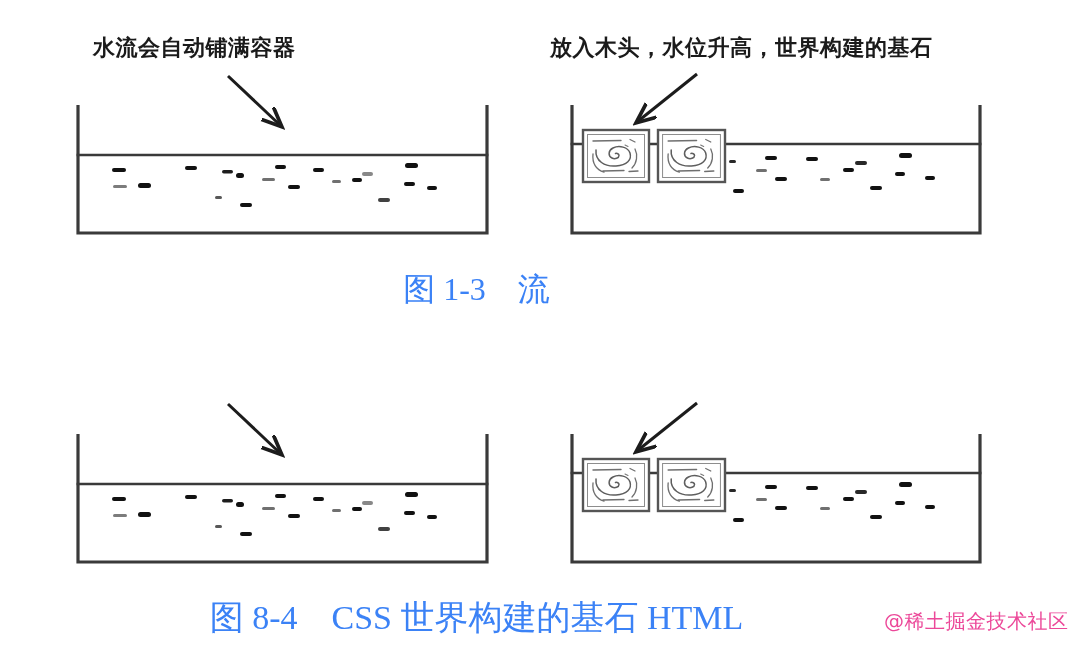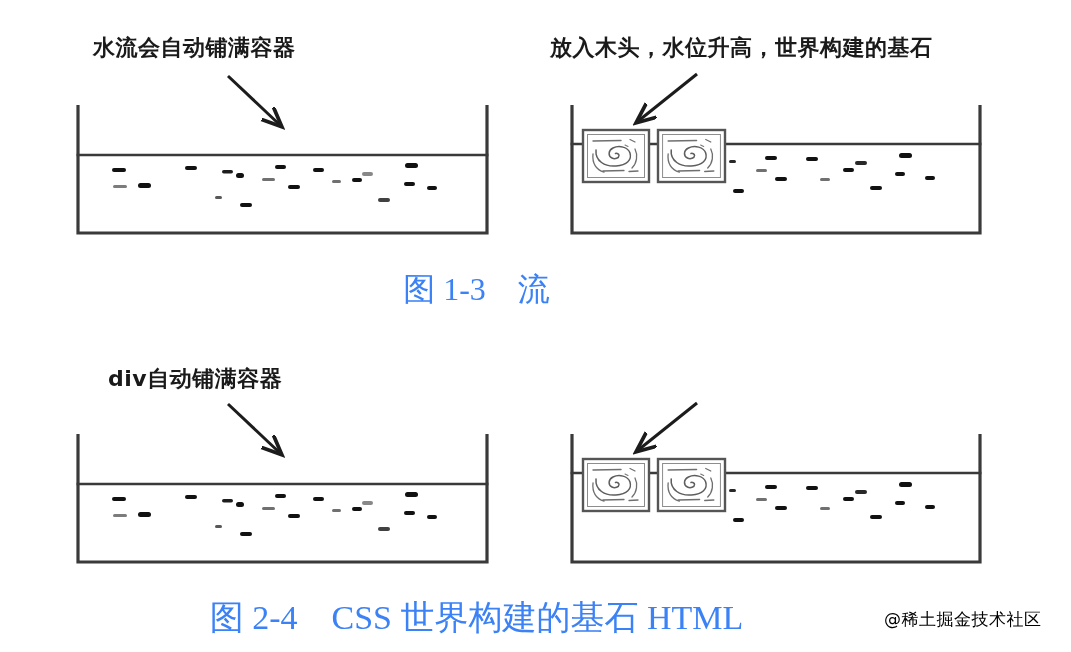--- a/index.html
+++ b/index.html
@@ -48,42 +48,41 @@
     left: 0;
     right: 0;
     text-align: center;
     top: 595px;
   }
   .watermark {
     position: absolute;
     left: 884px;
     top: 608px;
     font-family: "DejaVu Sans", "Liberation Sans", sans-serif;
-    font-size: 17px;
-    color: #000000;
+    font-size: 20px;
+    color: #ec4899;
     white-space: nowrap;
     letter-spacing: 0.5px;
   }
   svg.art {
     position: absolute;
     left: 0;
     top: 0;
     width: 1071px;
     height: 652px;
     pointer-events: none;
   }
 </style>
 </head>
 <body>
 
 <div class="stage">
 
   <div class="label" style="left:93px; top:33px;">水流会自动铺满容器</div>
   <div class="label" style="left:550px; top:33px;">放入木头，水位升高，世界构建的基石</div>
-  <div class="label" style="left:108px; top:364px;">div自动铺满容器</div>
 
   <svg class="art" viewBox="0 0 1071 652" xmlns="http://www.w3.org/2000/svg">
     <defs>
       <marker id="arrowhead" markerWidth="8" markerHeight="8" refX="6.2" refY="3" orient="auto" markerUnits="strokeWidth">
         <path d="M0.4,0.3 L6.6,3 L0.4,5.7" fill="none" stroke="#1c1c1c" stroke-width="1.25" stroke-linecap="square" stroke-linejoin="miter"></path>
       </marker>
 
       <g id="wood-grain">
         <rect x="4.5" y="4.5" width="57" height="43" fill="none" stroke="#8d8d8d" stroke-width="1"></rect>
         <path d="M10,11 L38,10.5" stroke="#6f6f6f" stroke-width="1.4" fill="none" stroke-linecap="round"></path>
@@ -197,17 +196,17 @@
           <g transform="translate(658,459)">
             <rect x="0" y="0" width="67" height="52" fill="#ffffff" stroke="#555555" stroke-width="2.4"></rect>
             <use href="#wood-grain" transform="scale(1.0151515151515151,1)"></use>
           </g>
           <line x1="697" y1="403" x2="637" y2="451" stroke="#1c1c1c" stroke-width="3" marker-end="url(#arrowhead)" stroke-linecap="butt"></line>
         </g>
       </g>
   </svg>
 
   <div class="caption" id="caption-1-3">图 1-3　流</div>
-  <div class="caption" id="caption-1-4">图 2-4　CSS 世界构建的基石 HTML</div>
+  <div class="caption" id="caption-1-4">图 8-4　CSS 世界构建的基石 HTML</div>
 
   <div class="watermark">@稀土掘金技术社区</div>
 
 </div>
 
 </body></html>

